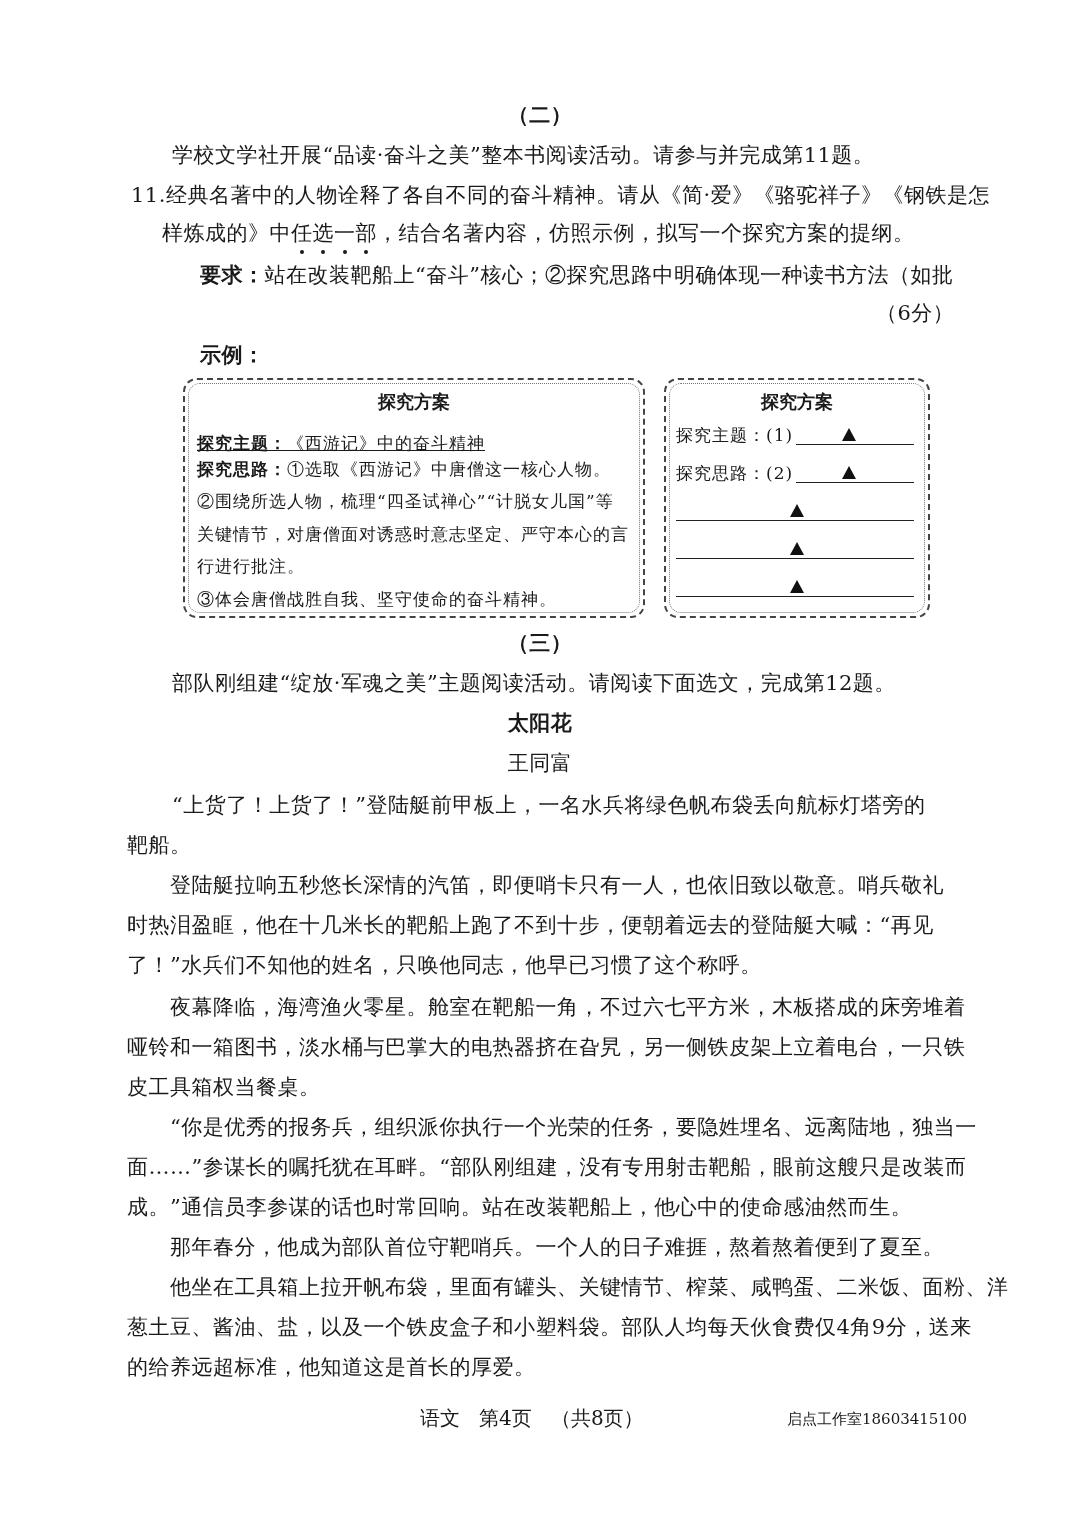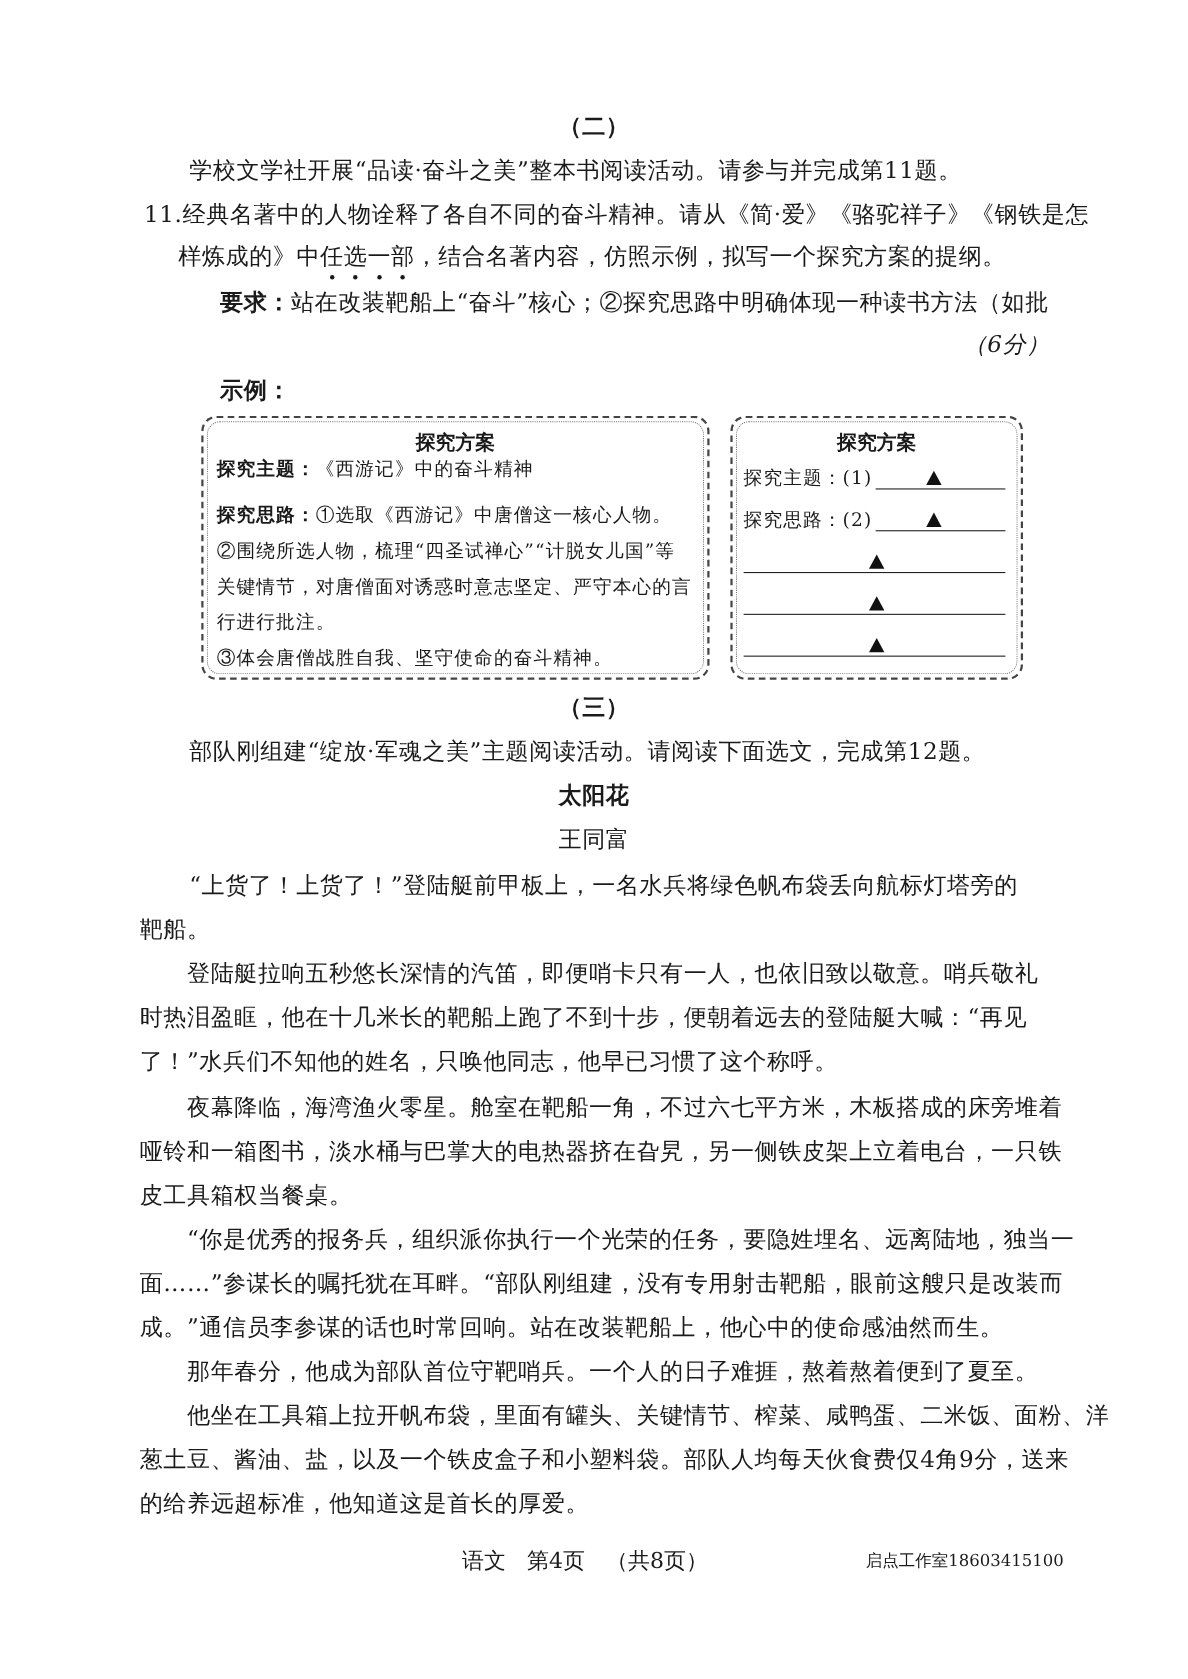--- a/index.html
+++ b/index.html
@@ -53,26 +53,26 @@
   <div class="line" style="left:131px; top:180px;text-align:right;">
     <span>11.</span><span>经典名著中的人物诠释了各自不同的奋斗精神。请从《简·爱》《骆驼祥子》《钢铁是怎</span>
   </div>
   <div class="line" style="left:162px; top:218px;">
     <span>样炼成的》中</span><span class="emph-dots" id="emph"><span class="ch">任</span><span class="ch">选</span><span class="ch">一</span><span class="ch">部</span></span><span>，结合名著内容，仿照示例，拟写一个探究方案的提纲。</span>
   </div>
 
   <div class="line" style="left:200px; top:260px;">
     <span class="bold">要求：</span><span>站在改装靶船上“奋斗”核心；②探究思路中明确体现一种读书方法（如批</span>
   </div>
-  <div class="line" style="left:876px; top:298px;font-style:italic;">（6分）</div>
+  <div class="line" style="left:876px; top:298px;">（6分）</div>
   <div class="line bold" style="left:200px; top:340px;">示例：</div>
 
   <div class="box" style="left:183px; top:378px; width:458px; height:236px;">
     <div class="box-title" style="top:10px;">探究方案</div>
-    <div class="box-line" style="left:12px; top:35px;">
+    <div class="box-line" style="left:12px; top:51px;text-decoration:underline;">
       <b>探究主题：</b><span>《西游记》中的奋斗精神</span>
     </div>
     <div class="box-line" style="left:12px; top:77px;">
       <b>探究思路：</b><span>①选取《西游记》中唐僧这一核心人物。</span>
     </div>
     <div class="box-line" style="left:12px; top:109px;text-align:right;">②围绕所选人物，梳理“四圣试禅心”“计脱女儿国”等</div>
     <div class="box-line" style="left:12px; top:142px;">关键情节，对唐僧面对诱惑时意志坚定、严守本心的言</div>
     <div class="box-line" style="left:12px; top:174px;">行进行批注。</div>
     <div class="box-line" style="left:12px; top:207px;">③体会唐僧战胜自我、坚守使命的奋斗精神。</div>
   </div>

